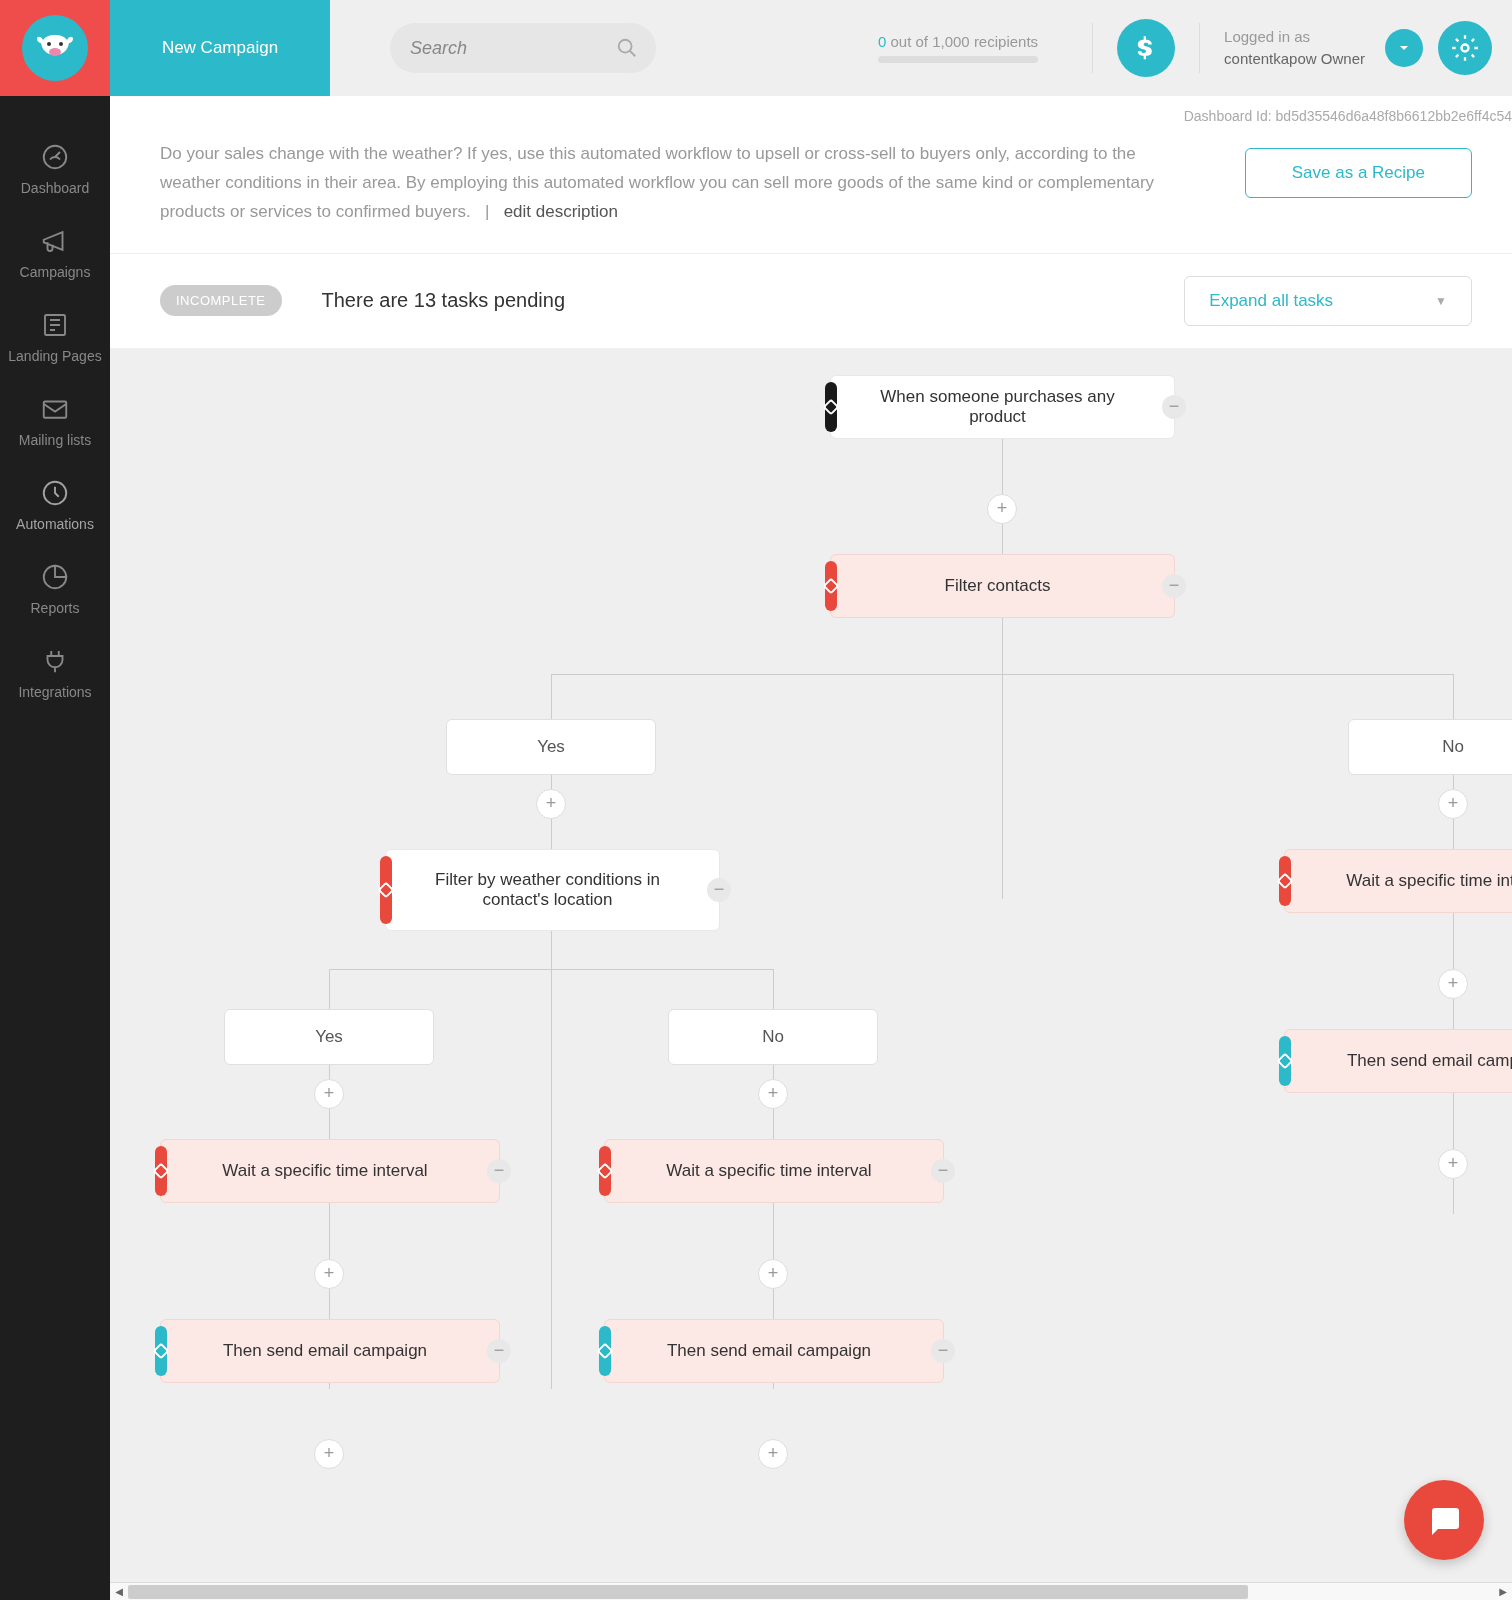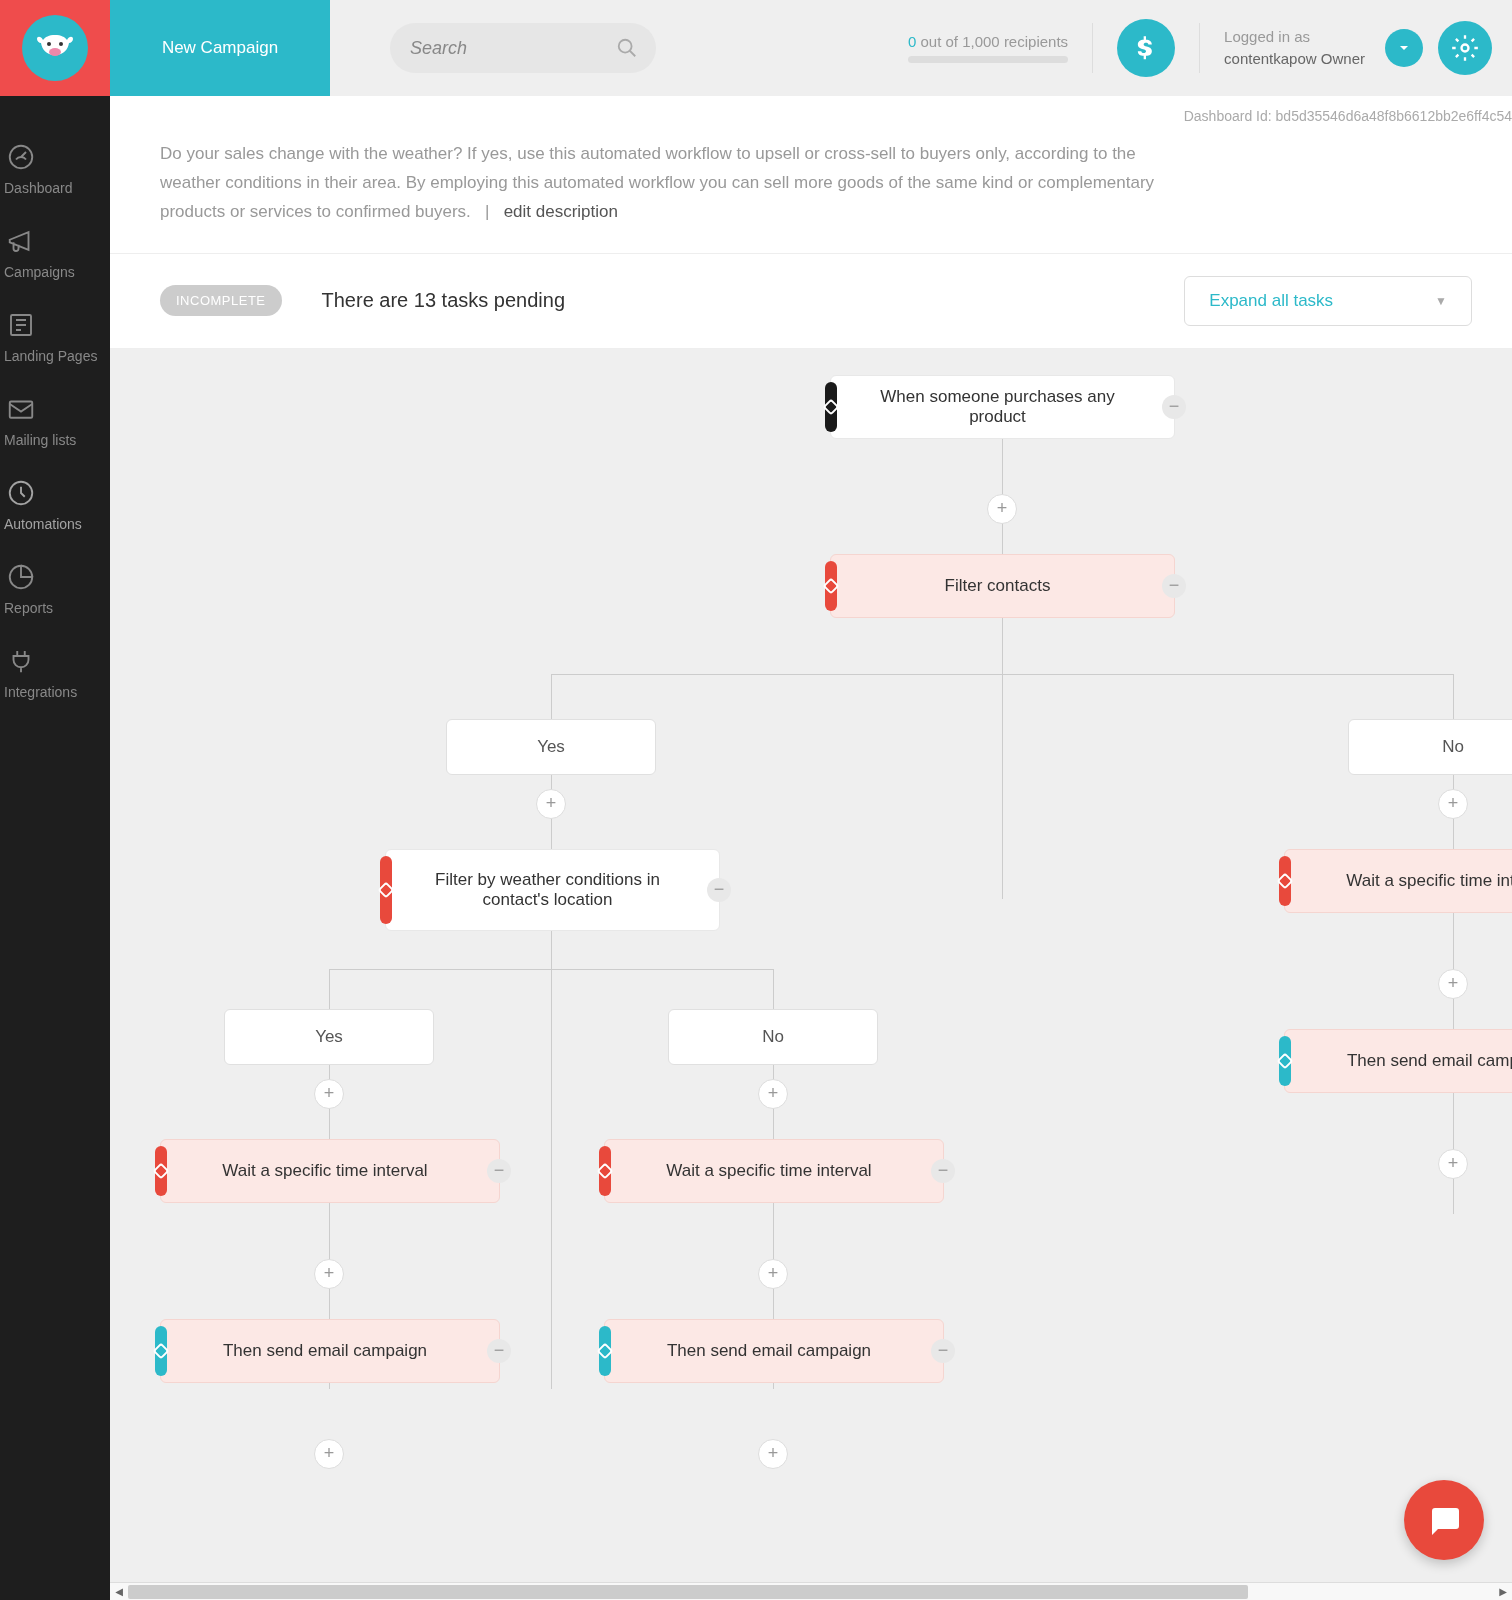--- a/index.html
+++ b/index.html
@@ -5,32 +5,32 @@
 *{box-sizing:border-box;margin:0;padding:0;font-family:-apple-system,BlinkMacSystemFont,"Segoe UI",Arial,sans-serif}
 body{background:#f0f0f0;overflow:hidden}
 .app{display:flex;width:1512px;height:1600px;position:relative}
 
 
 .sidebar{width:110px;background:#1e1e1e;display:flex;flex-direction:column;flex-shrink:0}
 .logo-wrap{width:110px;height:96px;background:#ef4c4c;display:flex;align-items:center;justify-content:center}
 .logo{width:66px;height:66px;border-radius:50%;background:#2cb9c9;display:flex;align-items:center;justify-content:center;position:relative}
 .logo svg{width:40px;height:40px}
 .nav{display:flex;flex-direction:column;padding-top:30px}
-.nav-item{display:flex;flex-direction:column;padding:14px 4px;color:#888;cursor:pointer;font-size:14px}
+.nav-item{display:flex;flex-direction:column;align-items:center;padding:14px 4px;color:#888;cursor:pointer;font-size:14px}
 .nav-item.active{color:#a3a3a3}
 .nav-item .ic{width:34px;height:34px;display:flex;align-items:center;justify-content:center;margin-bottom:6px}
 .nav-item .lbl{font-size:14px}
 
 
 .main{flex:1;display:flex;flex-direction:column;min-width:0}
 .topbar{height:96px;background:#efefef;display:flex;align-items:center}
 .newcamp{width:220px;height:96px;background:#2cb9c9;color:#fff;display:flex;align-items:center;justify-content:center;font-size:17px;cursor:pointer}
 .search{margin-left:60px;width:266px;height:50px;border-radius:25px;background:#e6e6e6;display:flex;align-items:center;padding:0 20px;color:#888;font-style:italic;font-size:18px;position:relative}
 .search-ic{position:absolute;right:18px;top:14px;color:#aaa}
-.recip{margin-left:auto;text-align:right;font-size:15px;color:#999}
+.recip{margin-left:auto;margin-right:30px;text-align:right;font-size:15px;color:#999}
 .recip .n{color:#2cb9c9}
 .recip-bar{width:160px;height:7px;border-radius:4px;background:#ddd;margin-top:6px}
 .vbar{width:1px;height:50px;background:#ddd;margin:0 24px}
 .dollar{width:58px;height:58px;border-radius:50%;background:#2cb9c9;color:#fff;display:flex;align-items:center;justify-content:center;font-size:32px;font-weight:bold;cursor:pointer}
 .login{color:#999;font-size:15px;line-height:1.5}
 .login .name{color:#666}
 .circ-btn{width:38px;height:38px;border-radius:50%;background:#2cb9c9;color:#fff;display:flex;align-items:center;justify-content:center;cursor:pointer;margin-left:20px}
 .gear-btn{width:54px;height:54px;border-radius:50%;background:#2cb9c9;color:#fff;display:flex;align-items:center;justify-content:center;cursor:pointer;margin-left:15px;margin-right:20px}
 
 
@@ -203,20 +203,21 @@
             <circle cx="12" cy="12" r="3"></circle>
             <path d="M12 1v3m0 16v3M4.2 4.2l2.1 2.1m11.4 11.4l2.1 2.1M1 12h3m16 0h3M4.2 19.8l2.1-2.1m11.4-11.4l2.1-2.1"></path>
           </svg>
       </div>
     </div>
 
     <div class="hdr">
       <div class="auto-id">
         <span>Dashboard Id:</span> <span>bd5d35546d6a48f8b6612bb2e6ff4c54</span>
       </div>
+      <button class="save-recipe">Save as a Recipe</button>
       <div class="desc">
         <span>Do your sales change with the weather? If yes, use this automated workflow to upsell or cross-sell to buyers only, according to the weather conditions in their area. By employing this automated workflow you can sell more goods of the same kind or complementary products or services to confirmed buyers.</span>
         &nbsp;&nbsp;|&nbsp;&nbsp;
         <span class="desc-edit">edit description</span>
       </div>
     </div>
 
     <div class="tasksbar">
       <span class="badge">INCOMPLETE</span>
       <span class="tasks-txt">There are 13 tasks pending</span>

